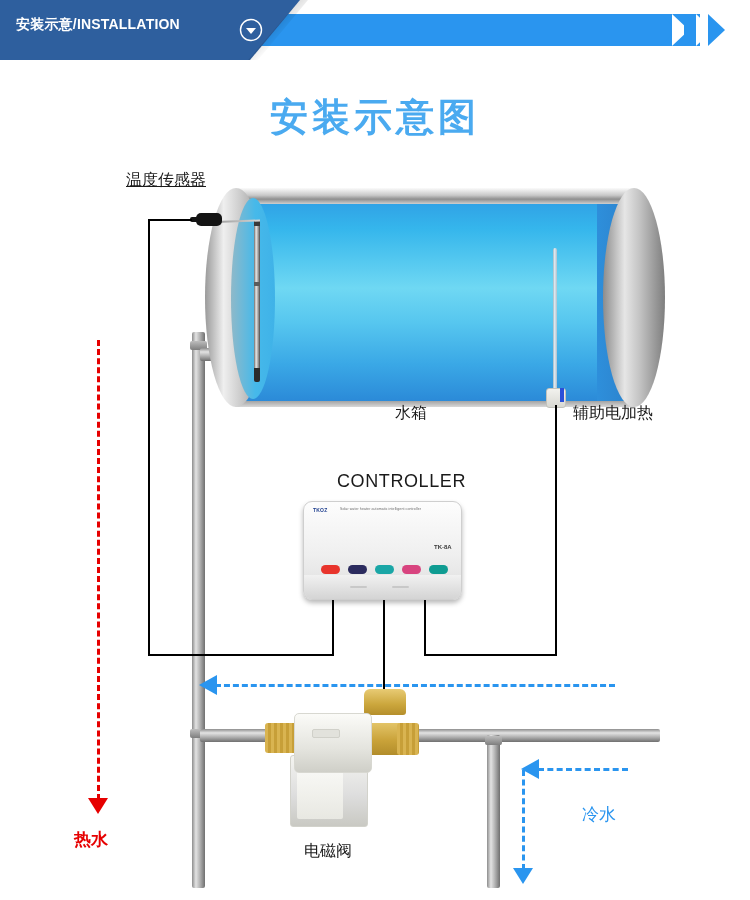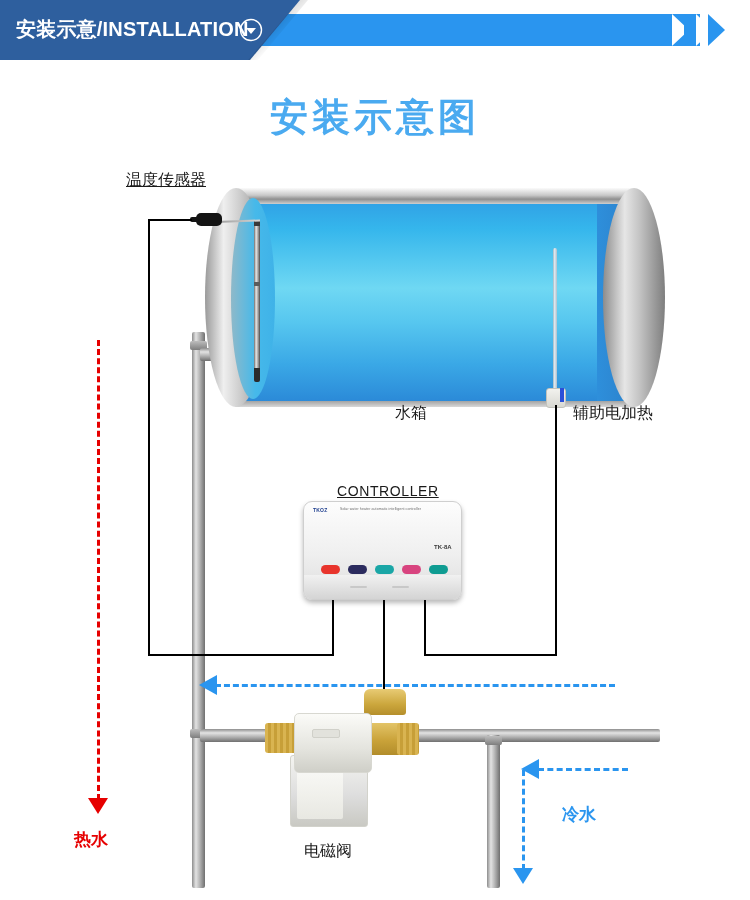--- a/index.html
+++ b/index.html
@@ -10,21 +10,21 @@
   #banner{position:absolute;left:0;top:0;width:750px;height:60px;}
   #banner-light{position:absolute;left:0;top:14px;width:700px;height:32px;
                 background:#2a95ef;}
   #banner-dark{position:absolute;left:0;top:0;width:300px;height:60px;
                background:#2e5f9e;
                clip-path:polygon(0 0,300px 0,250px 60px,0 60px);}
   #banner-shadow{position:absolute;left:248px;top:0;width:60px;height:60px;
                background:linear-gradient(135deg,rgba(0,0,0,.45),rgba(0,0,0,0) 60%);
                clip-path:polygon(52px 0,60px 0,10px 60px,0 60px);}
   #banner-title{position:absolute;left:16px;top:16px;color:#ffffff;
-                font-size:20px;font-weight:bold;letter-spacing:.2px;
+                font-size:14px;font-weight:bold;letter-spacing:.2px;
                 white-space:nowrap;}
   #banner-caret{position:absolute;left:239px;top:18px;width:24px;height:24px;}
   .chev{position:absolute;top:14px;width:0;height:0;
         border-top:16px solid transparent;border-bottom:16px solid transparent;
         border-left:17px solid #2a95ef;}
   .chev-mask{position:absolute;top:14px;width:0;height:0;
         border-top:16px solid transparent;border-bottom:16px solid transparent;
         border-left:17px solid #ffffff;}
 
   
@@ -83,27 +83,27 @@
       background:linear-gradient(180deg,#f2f2ee,#d8d8d2);
       border-radius:3px;border:1px solid #c2c2bb;}
   #heater-blue{position:absolute;left:560px;top:388px;width:4px;height:14px;
       background:#2a4fd8;}
 
   
   .label{position:absolute;color:#1a1a1a;font-size:16px;white-space:nowrap;}
   #lbl-sensor{left:126px;top:170px;text-decoration:underline;}
   #lbl-tank{left:395px;top:403px;}
   #lbl-heater{left:573px;top:403px;}
-  #lbl-controller{position:absolute;left:337px;top:483px;color:#1a1a1a;
-      font-size:14px;letter-spacing:.6px;white-space:nowrap;text-decoration:underline;}
+  #lbl-controller{position:absolute;left:337px;top:471px;color:#1a1a1a;
+      font-size:18px;letter-spacing:.6px;white-space:nowrap;}
   #lbl-valve{left:304px;top:841px;}
   #lbl-hot{position:absolute;left:74px;top:828px;color:#e60000;font-size:17px;
       font-weight:bold;white-space:nowrap;}
-  #lbl-cold{position:absolute;left:562px;top:803px;color:#2a95ef;font-size:17px;
-      font-weight:bold;white-space:nowrap;}
+  #lbl-cold{position:absolute;left:582px;top:803px;color:#2a95ef;font-size:17px;
+      font-weight:normal;white-space:nowrap;}
 
   
   .pipe-v{position:absolute;width:13px;
       background:linear-gradient(90deg,#8d8d8d,#e3e3e3 30%,#b4b4b4 60%,#6f6f6f);
       border-radius:2px;}
   .pipe-h{position:absolute;height:13px;
       background:linear-gradient(180deg,#8d8d8d,#e3e3e3 30%,#b4b4b4 60%,#6f6f6f);
       border-radius:2px;}
   .pipe-collar-v{position:absolute;width:17px;height:9px;
       background:linear-gradient(180deg,#bdbdbd,#7e7e7e);border-radius:2px;}

